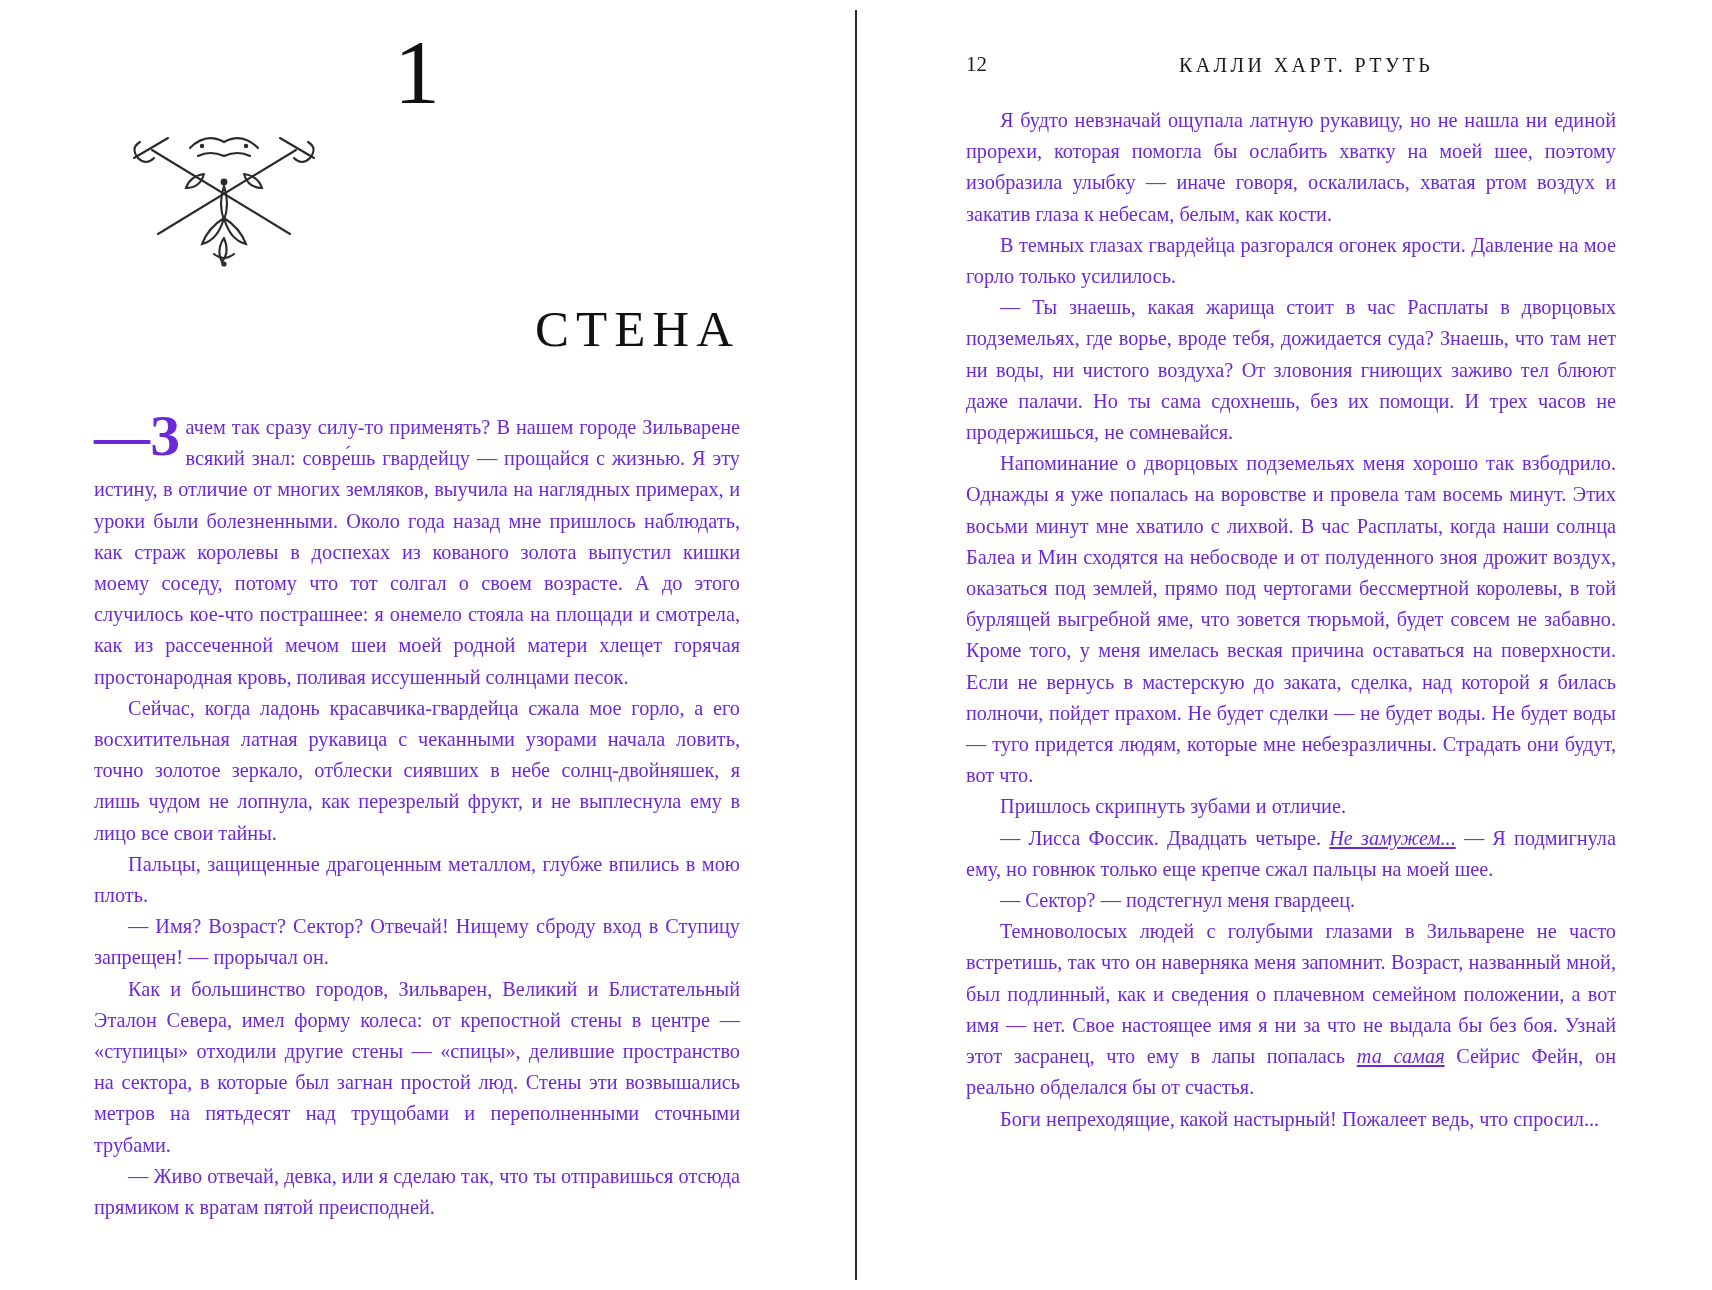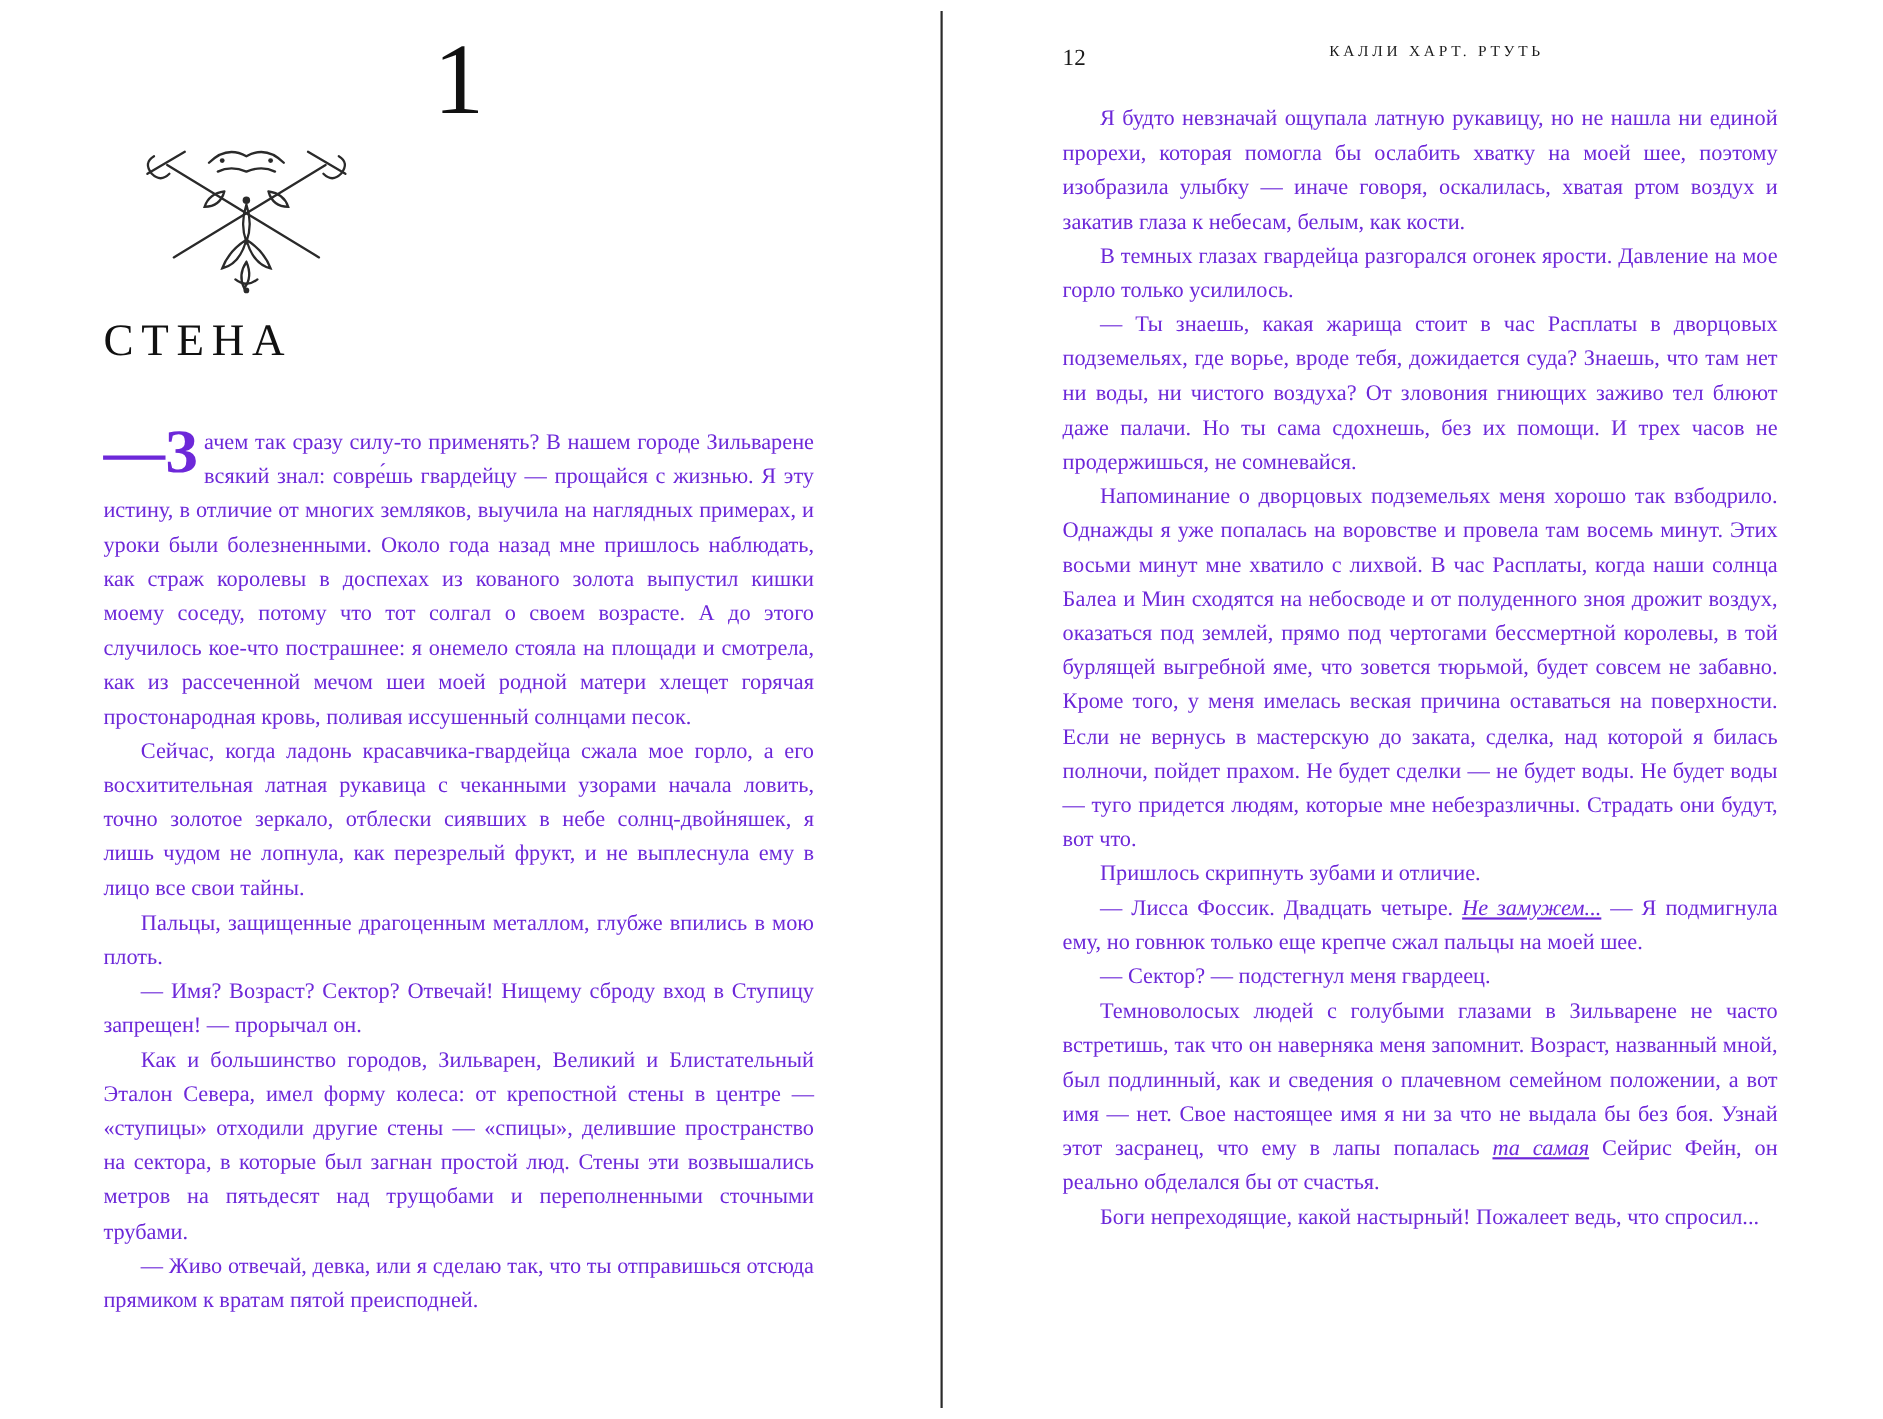--- a/index.html
+++ b/index.html
@@ -50,24 +50,24 @@
     line-height: 1;
     padding-top: 26px;
     letter-spacing: 0;
     color: #111;
   }
   .ornament {
     display: block;
     margin: 4px auto 0 auto;
   }
   .chapter-title {
-    text-align: left;
-    font-size: 41px;
+    text-align: right;
+    font-size: 51px;
     letter-spacing: 7px;
-    margin-top: 8px;
+    margin-top: 24px;
     color: #111;
     font-family: "Liberation Serif", serif;
   }
 
   
   .body-block {
     margin-top: 54px;
   }
   p.tx {
     margin: 0;
@@ -92,35 +92,35 @@
     font-family: "Liberation Serif", serif;
   }
   em {
     font-style: italic;
     text-decoration: underline;
   }
 
   
   .runhead {
     display: flex;
-    align-items: flex-start;
-    padding-top: 40px;
+    align-items: flex-end;
+    padding-top: 52px;
     font-size: 19px;
     letter-spacing: 2.2px;
   }
   .folio {
     width: 90px;
     font-size: 21px;
     letter-spacing: 0;
   }
   .runtitle {
     flex: 1;
     text-align: center;
     letter-spacing: 3.4px;
-    font-size: 14px;
+    font-size: 20px;
     padding-right: 60px;
   }
   .right-body {
     margin-top: 28px;
   }
 </style>
 </head>
 <body>
 
 <div class="spread">

